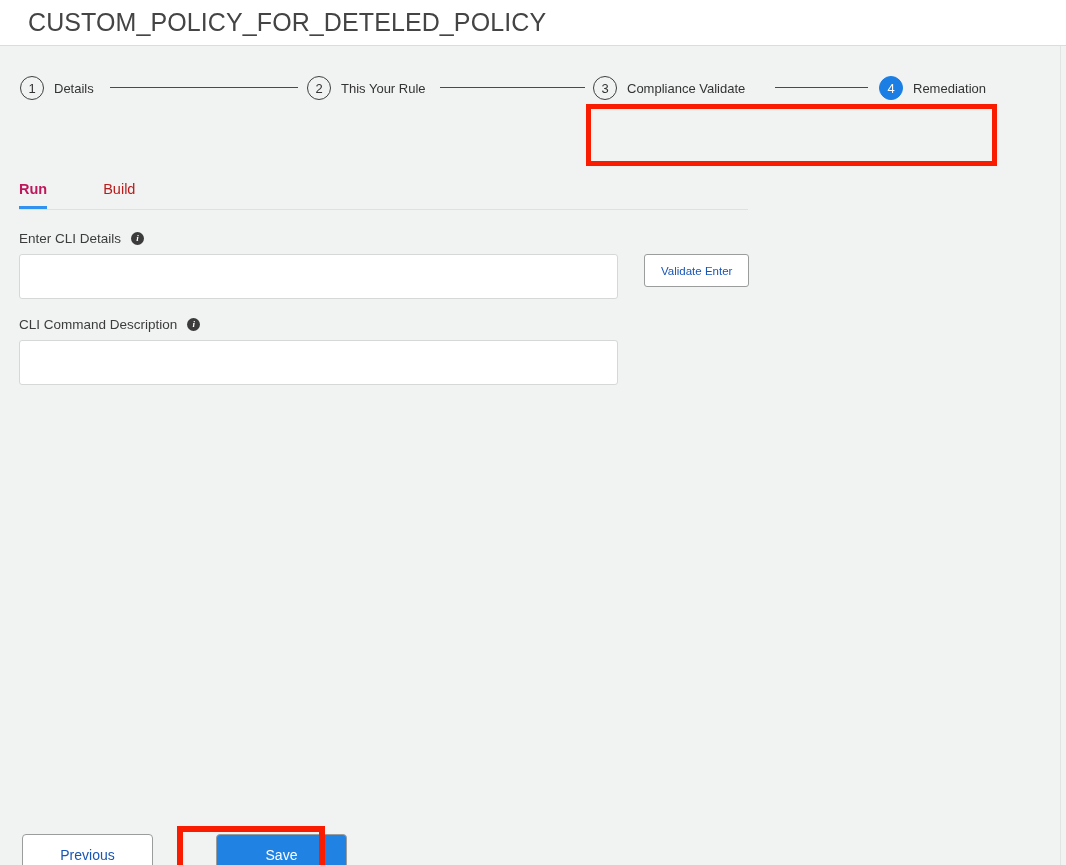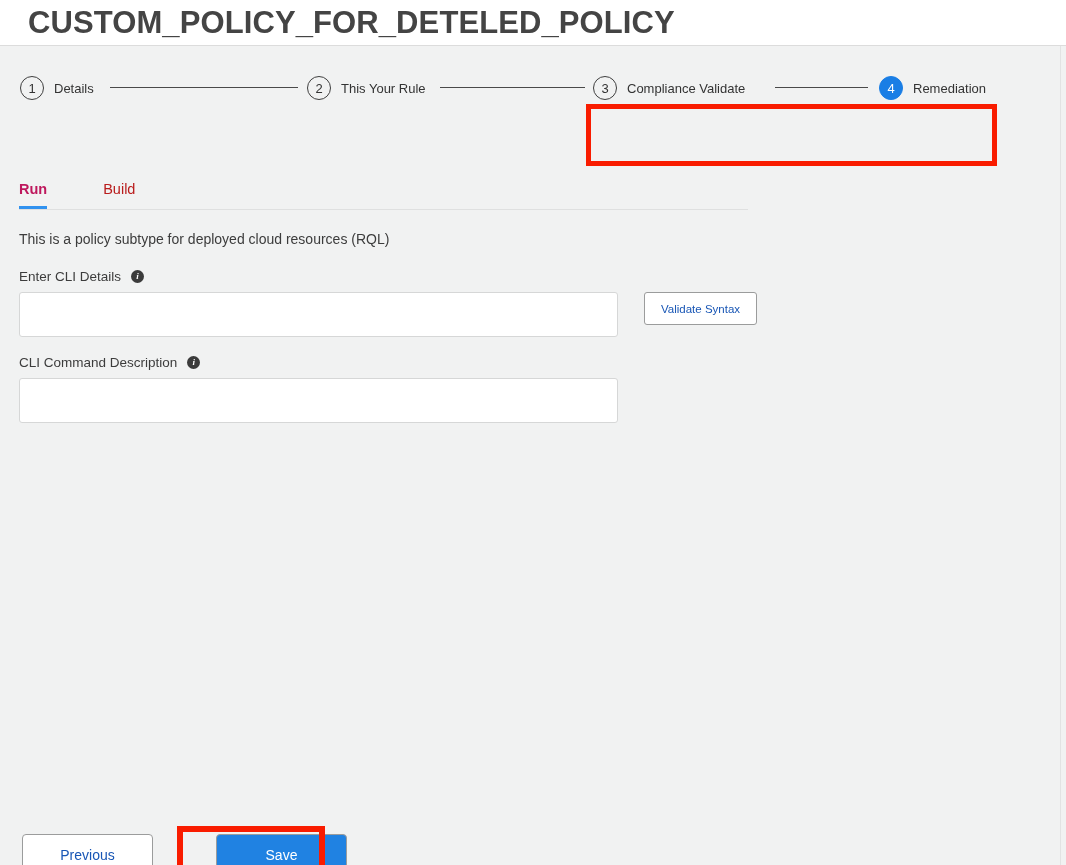--- a/index.html
+++ b/index.html
@@ -20,22 +20,22 @@
   
   #app-header {
     height: 46px;
     background: #ffffff;
     border-bottom: 1px solid #dcdcdc;
     display: flex;
     align-items: center;
     padding-left: 28px;
   }
   #page-title {
-    font-size: 31px;
-    font-weight: 700;
+    font-size: 25px;
+    font-weight: 400;
     color: #444444;
     letter-spacing: 0.1px;
     white-space: nowrap;
   }
 
   
   #page-body {
     position: relative;
     height: 819px;
     background: #f1f2f2;
@@ -288,31 +288,30 @@
 
   <div id="highlight-stepper"></div>
 
   <div id="tabs">
     <div class="tab active">Run</div>
     <div class="tab">Build</div>
   </div>
 
   <div id="form-area">
 
-    <p id="subtype-note">This is a policy subtype for deployed cloud resources (RQL)</p>
 
 
     <div class="field-group">
       <div class="field-label">
         <span>Enter CLI Details</span>
         <span class="info-icon">i</span>
       </div>
       <div class="field-row">
         <textarea class="text-area tall" placeholder="" style=""></textarea>
-        <button id="validate-syntax-button">Validate Syntax</button>
+        <button id="validate-syntax-button">Validate Enter</button>
       </div>
     </div>
 
     <div class="field-group">
       <div class="field-label">
         <span>CLI Command Description</span>
         <span class="info-icon">i</span>
       </div>
       <div class="field-row">
         <textarea class="text-area tall" placeholder="" style=""></textarea>

